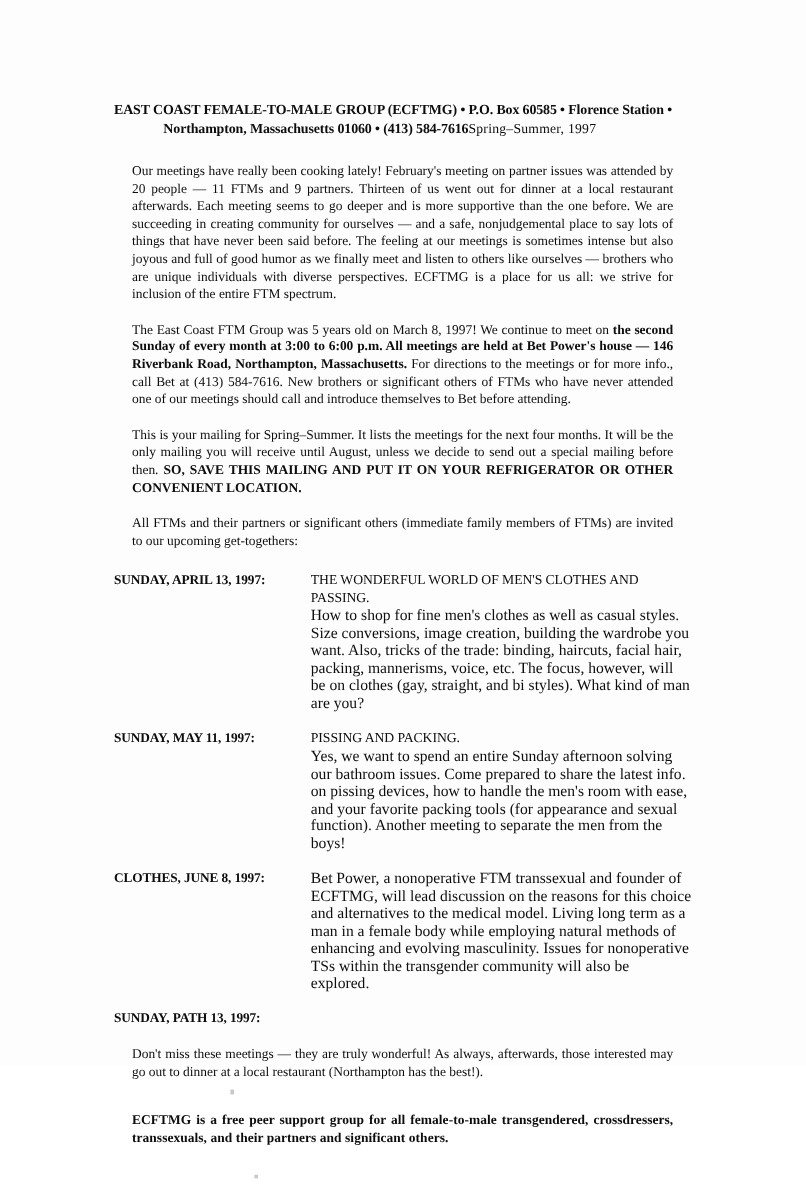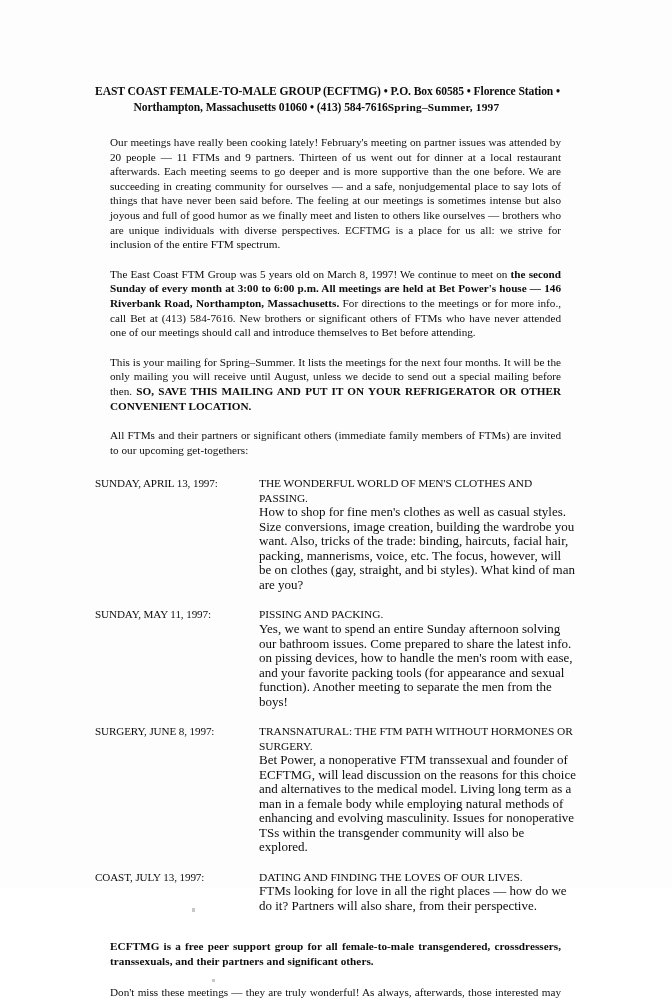--- a/index.html
+++ b/index.html
@@ -36,21 +36,21 @@
     line-height: 15.5px;
     letter-spacing: -0.1px;
   }
   .masthead .line1 { display: block; white-space: nowrap; }
   .masthead .line2row {
     display: flex;
     justify-content: center;
     align-items: baseline;
   }
   .masthead .issue {
-    font-weight: bold;
+    font-weight: normal;
     font-size: 11.4px;
     padding-right: 38px;
     letter-spacing: 0.2px;
   }
 
   
   .para {
     font-size: 11.2px;
     line-height: 14.6px;
     text-align: justify;
@@ -71,21 +71,21 @@
   
   .meetings { margin-top: 19px; }
   .meeting {
     display: flex;
     align-items: flex-start;
     margin-bottom: 15px;
   }
   .meeting-date {
     width: 164px;
     flex: 0 0 164px;
-    font-weight: normal;
+    font-weight: bold;
     font-size: 11.1px;
     line-height: 14.6px;
     letter-spacing: -0.1px;
     white-space: nowrap;
   }
   .meeting-body {
     flex: 1 1 auto;
   }
   .meeting-title {
     font-weight: normal;
@@ -137,38 +137,33 @@
 
       <div class="meeting">
         <div class="meeting-date">SUNDAY, MAY 11, 1997:</div>
         <div class="meeting-body">
           <div class="meeting-title">PISSING AND PACKING.</div>
           <div class="meeting-desc">Yes, we want to spend an entire Sunday afternoon solving our bathroom issues. Come prepared to share the latest info. on pissing devices, how to handle the men's room with ease, and your favorite packing tools (for appearance and sexual function). Another meeting to separate the men from the boys!</div>
         </div>
       </div>
 
       <div class="meeting">
-        <div class="meeting-date">SURGERY, JUNE 8, 1997:</div>
+        <div class="meeting-date">CLOTHES, JUNE 8, 1997:</div>
         <div class="meeting-body">
-          <div class="meeting-title">TRANSNATURAL:   THE FTM PATH WITHOUT HORMONES OR SURGERY.</div>
           <div class="meeting-desc">Bet Power, a nonoperative FTM transsexual and founder of ECFTMG, will lead discussion on the reasons for this choice and alternatives to the medical model. Living long term as a man in a female body while employing natural methods of enhancing and evolving masculinity. Issues for nonoperative TSs within the transgender community will also be explored.</div>
         </div>
       </div>
 
       <div class="meeting">
-        <div class="meeting-date">COAST, JULY 13, 1997:</div>
-        <div class="meeting-body">
-          <div class="meeting-title">DATING AND FINDING THE LOVES OF OUR LIVES.</div>
-          <div class="meeting-desc">FTMs looking for love in all the right places — how do we do it? Partners will also share, from their perspective.</div>
-        </div>
+        <div class="meeting-date">SUNDAY, PATH 13, 1997:</div>
       </div>
 
     </div>
 
+    <p class="para closing1">Don't miss these meetings — they are truly wonderful!  As always, afterwards, those interested may go out to dinner at a local restaurant (Northampton has the best!).</p>
+
     <p class="para closing2">ECFTMG is a free peer support group for all female-to-male transgendered, crossdressers, transsexuals, and their partners and significant others.</p>
-
-    <p class="para closing1">Don't miss these meetings — they are truly wonderful!  As always, afterwards, those interested may go out to dinner at a local restaurant (Northampton has the best!).</p>
 
   </div>
 
   <div class="speck" style="left:192px; top:908px; width:3px; height:4px;"></div>
   <div class="speck" style="left:212px; top:979px; width:3px; height:3px;"></div>
 </div>
 
 </body></html>

